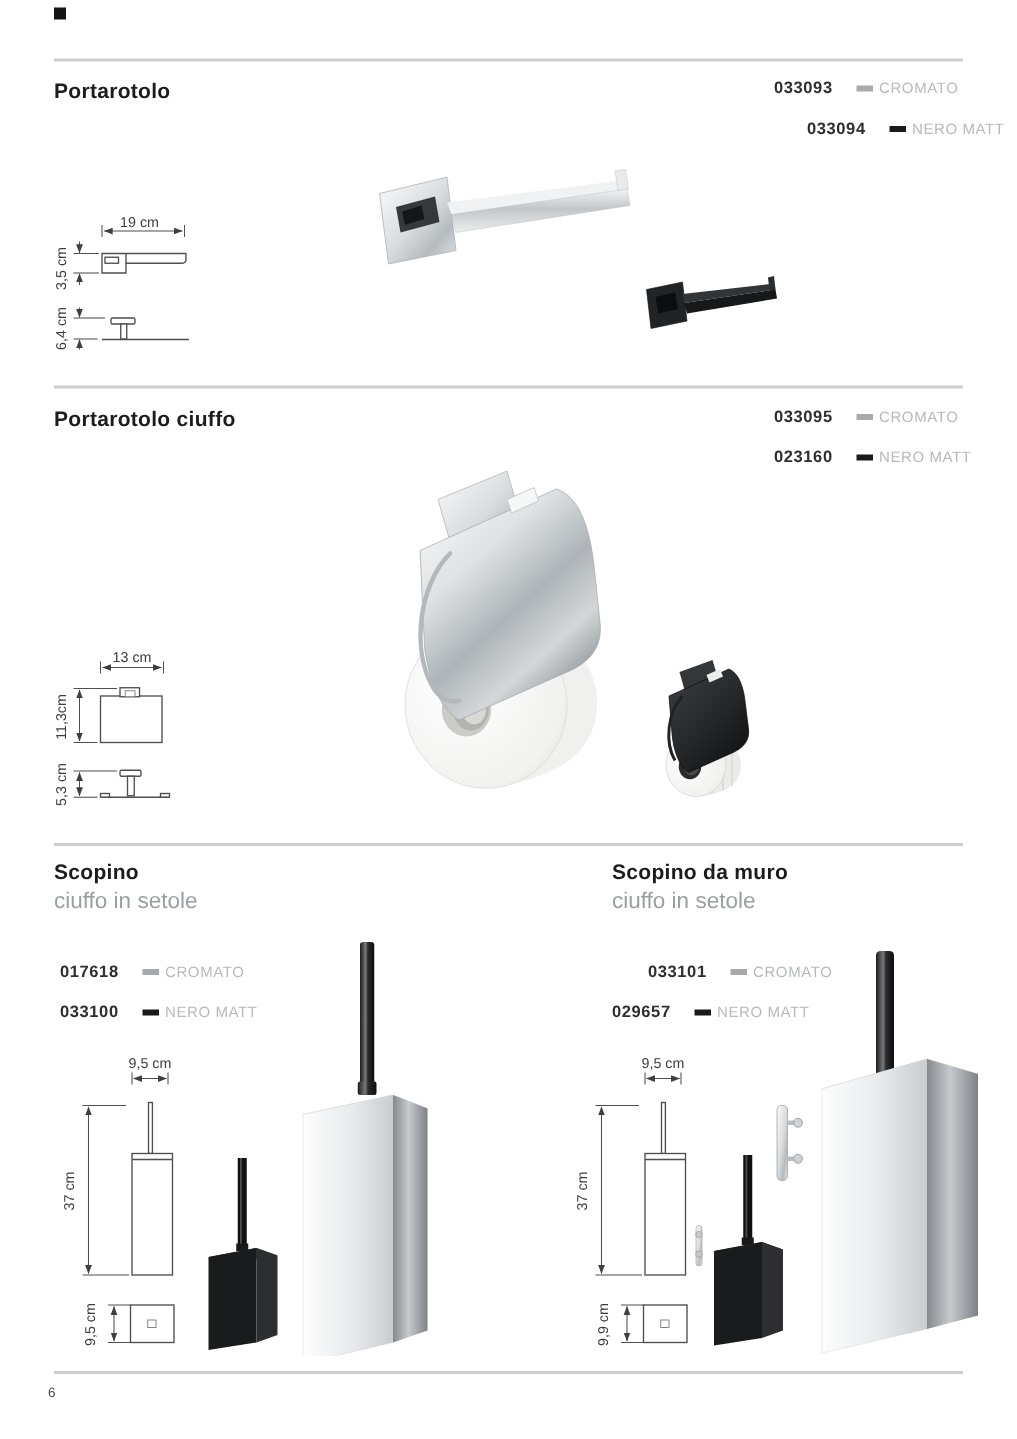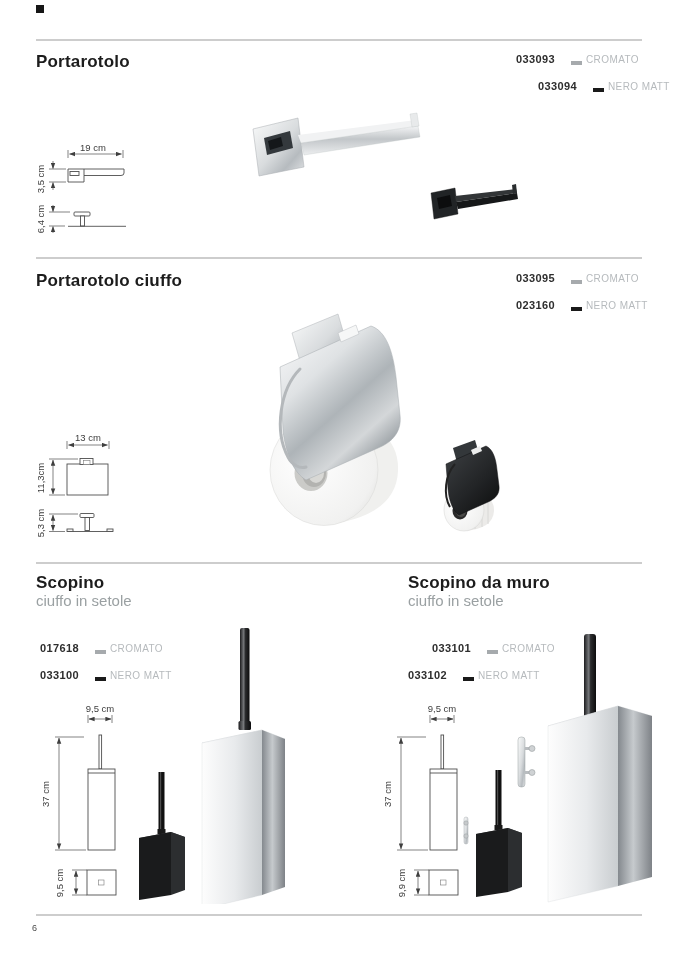--- a/index.html
+++ b/index.html
@@ -2,23 +2,23 @@
 <html><head>
 <meta charset="utf-8">
 <style>
   *{margin:0;padding:0;box-sizing:border-box}
   html,body{background:#fff}
   body{font-family:"Liberation Sans",sans-serif;-webkit-font-smoothing:antialiased}
   #page{position:relative;width:678px;height:959px;background:#fff;overflow:hidden}
   .abs{position:absolute}
   .hr{position:absolute;left:36px;width:606px;height:2px;background:#cdcdcd}
   .corner{position:absolute;left:36px;top:5px;width:8px;height:8px;background:#161616}
-  .sec-title{position:absolute;font-size:17px;font-weight:bold;color:#1c1c1c;letter-spacing:.2px}
+  .sec-title{position:absolute;font-size:14px;font-weight:bold;color:#1c1c1c;letter-spacing:.2px}
   .sec-sub{position:absolute;font-size:15px;color:#9aa0a2}
-  .code-row{position:absolute;display:flex;align-items:flex-end;height:12px}
+  .code-row{position:absolute;display:flex;align-items:center;height:12px}
   .code{font-size:11px;font-weight:bold;color:#2e2e2e;width:46px;letter-spacing:.4px}
   .swatch{width:11px;height:4px;margin:0 4px 0 9px;flex:none;background:#999}
   .finish{font-size:10px;color:#b6babd;letter-spacing:.4px;white-space:nowrap}
   .pg{position:absolute;left:32px;top:923px;font-size:9px;color:#4a4a4a}
   .dim{font-size:9.5px;fill:#3c3c3c;font-family:"Liberation Sans",sans-serif}
   .ln{stroke:#4e4e4e;stroke-width:.9;fill:none}
   .lnf{stroke:#4e4e4e;stroke-width:.9;fill:#fff}
   .dl{stroke:#4e4e4e;stroke-width:.7;fill:none}
 </style>
 </head>
@@ -214,21 +214,21 @@
     <span class="code">033100</span>
     <span class="swatch" style="background: rgb(26, 26, 26);"></span>
     <span class="finish">NERO MATT</span>
   </div>
   <div class="code-row" style="left:432px;top:642px">
     <span class="code">033101</span>
     <span class="swatch" style="background: rgb(166, 170, 173);"></span>
     <span class="finish">CROMATO</span>
   </div>
   <div class="code-row" style="left:408px;top:669px">
-    <span class="code">033102</span>
+    <span class="code">029657</span>
     <span class="swatch" style="background: rgb(26, 26, 26);"></span>
     <span class="finish">NERO MATT</span>
   </div>
 
   <svg class="abs" style="left:36px;top:698px" width="95" height="205" viewBox="0 0 95 205">
     <text class="dim" x="64" y="14" text-anchor="middle">9,5 cm</text>
     <line class="dl" x1="52" y1="17" x2="52" y2="25"></line>
       <line class="dl" x1="76" y1="17" x2="76" y2="25"></line>
     <line class="dl" x1="53" y1="21" x2="75" y2="21" marker-start="url(#ar)" marker-end="url(#ar)"></line>
     <rect class="lnf" x="63" y="37" width="2.6" height="34"></rect>

